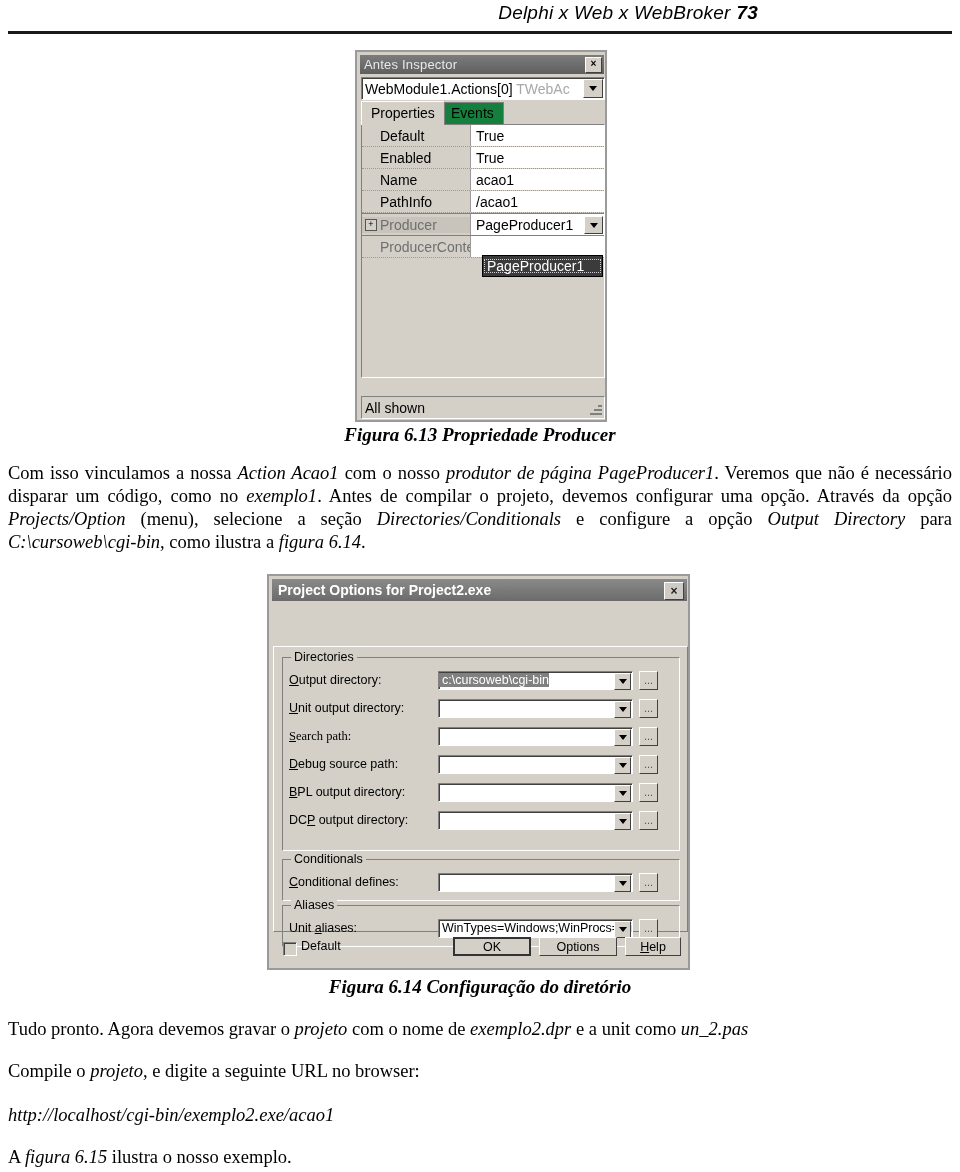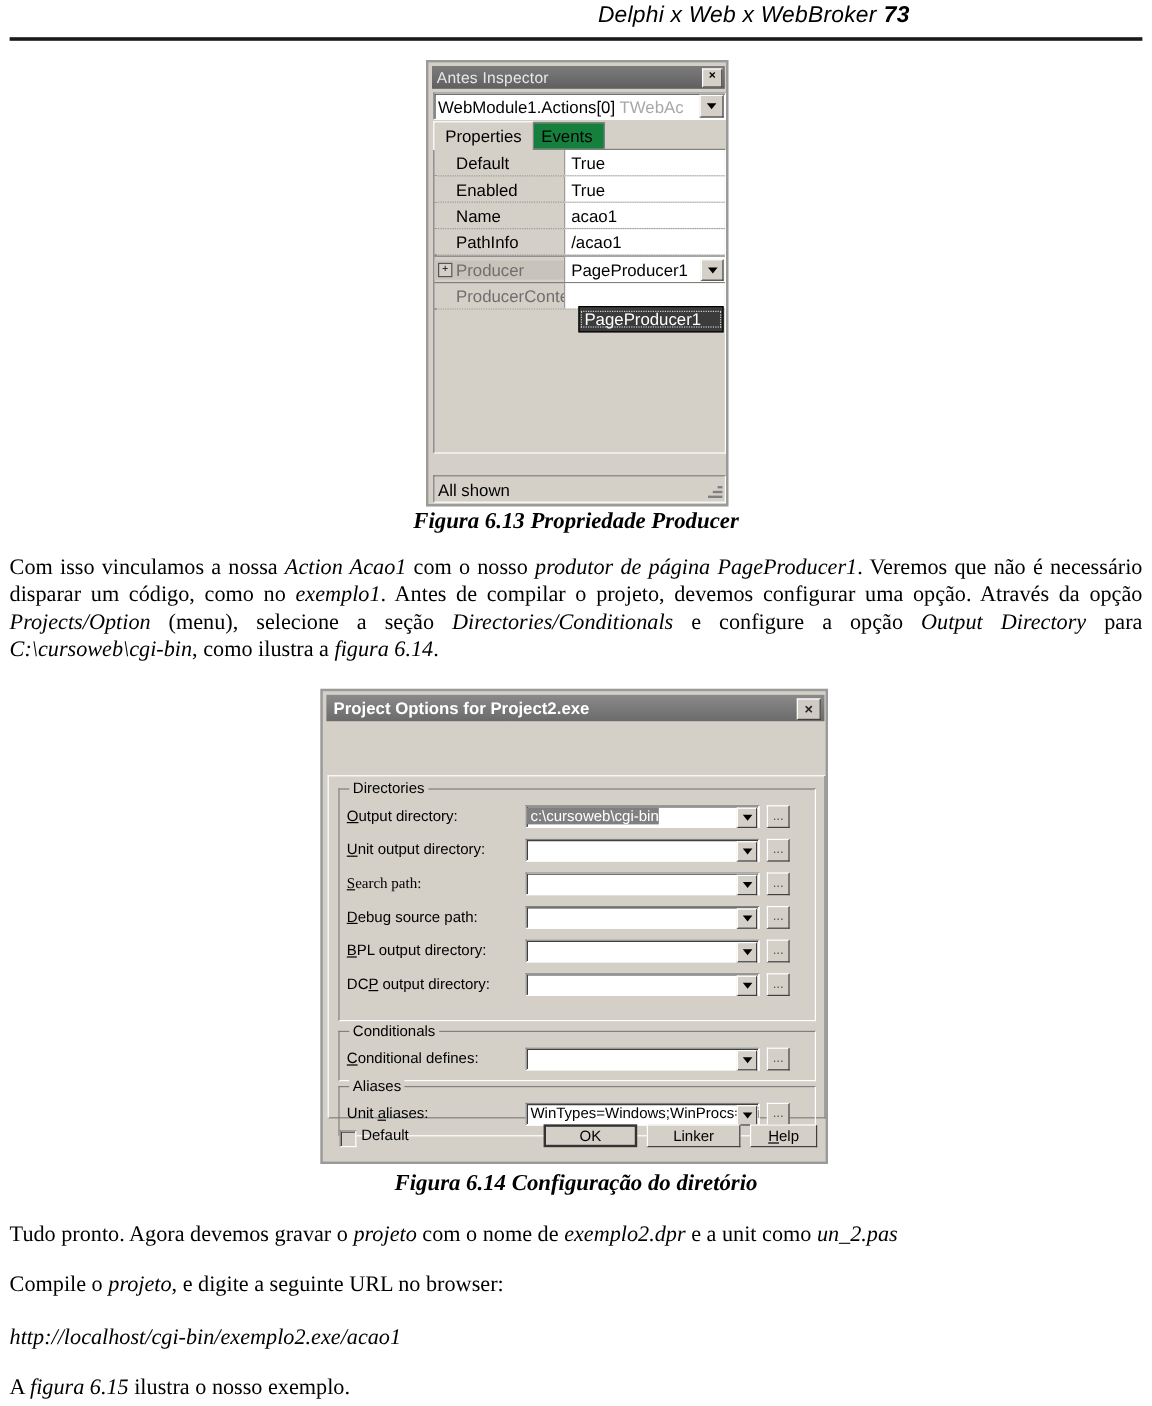--- a/index.html
+++ b/index.html
@@ -324,21 +324,21 @@
         </div>
         <div class="dotbtn" style="margin-left:6px;">...</div>
       </div>
     </div>
   </div>
 
   <div id="po-footer">
     <div class="chk" style="left:10px;top:8px;"></div>
     <span style="position:absolute;left:28px;top:5px;font-size:12.5px;">Default</span>
     <div class="btn default" style="left:180px;top:3px;width:78px;">OK</div>
-    <div class="btn" style="left:266px;top:3px;width:78px;">Linker</div>
+    <div class="btn" style="left:266px;top:3px;width:78px;">Options</div>
     <div class="btn" style="left:352px;top:3px;width:56px;"><u>H</u>elp</div>
   </div>
 </div>
 
 <div class="caption" style="top:976px;">Figura 6.14 Configuração do diretório</div>
 
 <div class="para" id="para2" style="left:8px;top:1018px;width:944px;text-align:left;"><span>Tudo pronto. Agora devemos gravar o </span><i>projeto</i><span> com o nome de </span><i>exemplo2.dpr</i><span> e a unit como </span><i>un_2.pas</i></div>
 <div class="para" id="para3" style="left:8px;top:1060px;width:944px;text-align:left;"><span>Compile o </span><i>projeto</i><span>, e digite a seguinte URL no browser:</span></div>
 <div class="para" id="para4" style="left:8px;top:1104px;width:944px;text-align:left;font-style:italic;">http://localhost/cgi-bin/exemplo2.exe/acao1</div>
 <div class="para" id="para5" style="left:8px;top:1146px;width:944px;text-align:left;"><span>A </span><i>figura 6.15</i><span> ilustra o nosso exemplo.</span></div>

